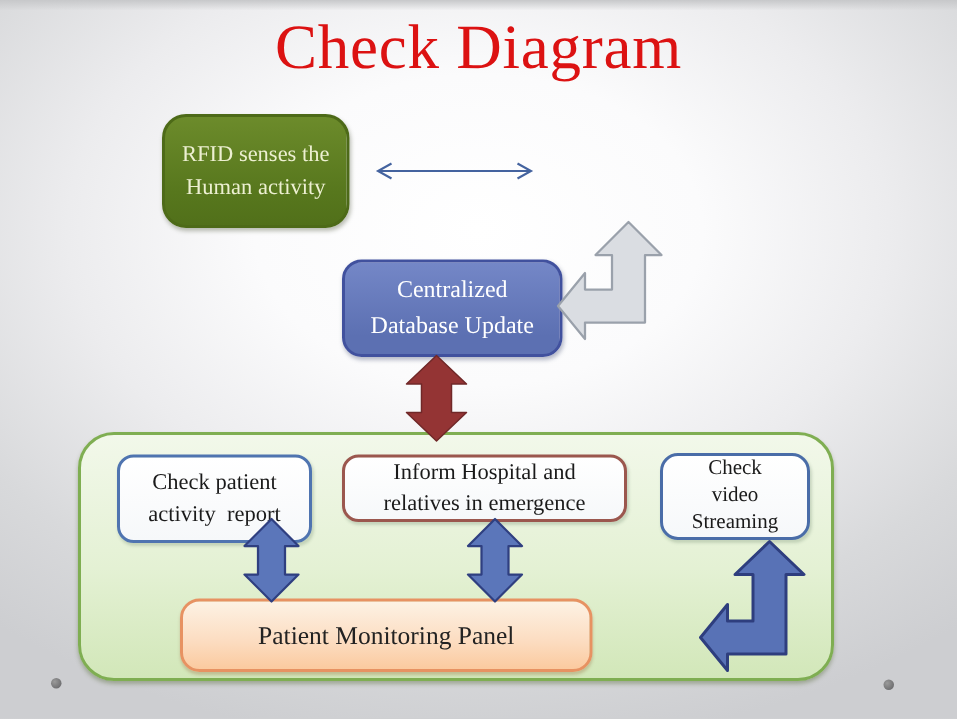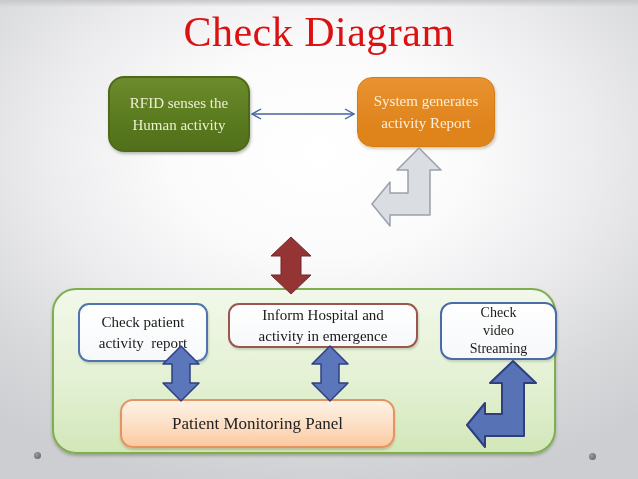--- a/index.html
+++ b/index.html
@@ -13,21 +13,21 @@
   .title{
     position:absolute;left:0;top:8px;width:100%;
     text-align:center;font-size:42px;color:#dc1212;
     letter-spacing:0.5px;white-space:pre;
   }
   .box{
     position:absolute;display:flex;align-items:center;justify-content:center;
     text-align:center;white-space:pre-wrap;box-sizing:border-box;
   }
   .box-rfid{
-    left:108px;top:76px;width:142px;height:76px;border-radius:16px;
+    left:108px;top:76px;width:125px;height:76px;border-radius:16px;
     background:linear-gradient(#6c8b2b,#57771d 70%,#51701a);
     border:2px solid #4d6a18;color:#edf0d2;font-size:15px;line-height:1.5;
     box-shadow:1px 2px 3px rgba(60,70,40,.35);
   }
   .box-system{
     left:357px;top:77px;width:138px;height:70px;border-radius:15px;
     background:linear-gradient(#e89230,#df831b 75%);
     border:1px solid #d67c14;color:#f8efdc;font-size:15px;line-height:1.5;
     box-shadow:1px 2px 3px rgba(120,80,30,.3);
   }
@@ -50,21 +50,21 @@
   }
   .box-check-patient{
     left:78px;top:303px;width:130px;height:59px;border-radius:11px;
     border:2px solid #4f74b0;font-size:15px;line-height:1.35;
   }
   .box-inform{
     left:228px;top:303px;width:190px;height:45px;border-radius:11px;
     border:2px solid #9b574e;font-size:15px;line-height:1.35;
   }
   .box-check-video{
-    left:440px;top:302px;width:117px;height:58px;border-radius:12px;
+    left:440px;top:302px;width:100px;height:58px;border-radius:12px;
     border:2px solid #4a6da8;font-size:14px;line-height:1.3;
   }
   .box-panel{
     left:120px;top:399px;width:275px;height:49px;border-radius:13px;
     background:linear-gradient(#fdf2e4,#fcdcc0 60%,#fbca9f);
     border:2px solid #e79262;color:#222;font-size:17px;
     box-shadow:0 2px 2px rgba(150,100,60,.3);
   }
   .overlay{position:absolute;left:0;top:0;width:638px;height:479px;pointer-events:none;}
   .dot{position:absolute;width:7px;height:7px;border-radius:50%;
@@ -75,31 +75,31 @@
 </head>
 <body>
 
 <div class="stage">
 
   <div class="title">Check Diagram</div>
 
   <div class="box box-rfid">RFID senses the
 Human activity</div>
 
-  <div class="box box-system">System generates
-activity Report</div>
 
+  <div class="box box-central">Centralized
+Database Update</div>
 
   <div class="container-green"></div>
 
   <div class="box white-box box-check-patient">Check patient
 activity  report</div>
 
   <div class="box white-box box-inform">Inform Hospital and
-activity in emergence</div>
+relatives in emergence</div>
 
   <div class="box white-box box-check-video">Check
 video
 Streaming</div>
 
   <div class="box box-panel">Patient Monitoring Panel</div>
 
   <svg class="overlay" viewBox="0 0 638 479" xmlns="http://www.w3.org/2000/svg">
 
     <g fill="none" stroke-width="1.4" stroke="#44639f">

